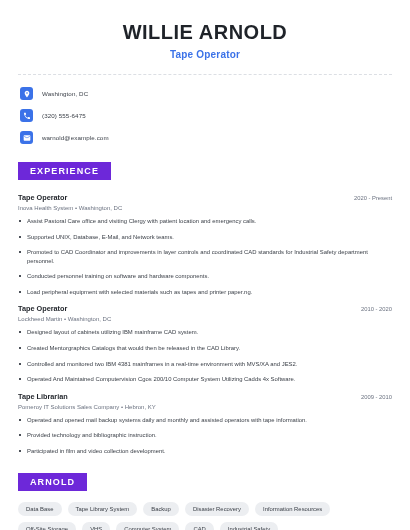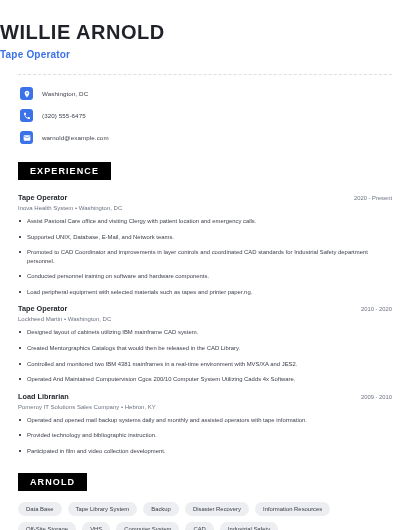--- a/index.html
+++ b/index.html
@@ -5,21 +5,21 @@
   * { margin:0; padding:0; box-sizing:border-box; }
   html, body {
     width:410px; height:530px;
     background:#ffffff;
     font-family:"Liberation Sans", sans-serif;
     overflow:hidden;
   }
   .page { width:410px; height:530px; position:relative; background:#fff; }
 
   
-  .header { padding:20px 0 0 0; text-align:left; }
+  .header { padding:20px 0 0 0; text-align:center; }
   .name {
     font-size:20px; font-weight:bold; letter-spacing:0.5px;
     color:#1f2329; line-height:1.2;
   }
   .job-title {
     font-size:10px; font-weight:bold; color:#3b72e8;
     margin-top:5px; letter-spacing:0.2px;
   }
 
   .divider {
@@ -36,21 +36,21 @@
     background:#3b72e8; color:#fff;
     display:flex; align-items:center; justify-content:center;
     flex:0 0 auto; margin-right:9px;
   }
   .c-icon svg { width:8px; height:8px; fill:#fff; display:block; }
   .c-text { font-size:6.2px; color:#3c4149; letter-spacing:0.1px; }
 
   
   .section { margin-top:16px; }
   .badge {
-    display:inline-block; background:#000000; color:#fff;
+    display:inline-block; background:#6d28d9; color:#fff;
     font-size:9px; font-weight:bold; letter-spacing:1.1px;
     padding:4px 12px; margin-left:18px;
   }
 
   
   .jobs { margin:13px 18px 0 18px; }
   .job { margin-bottom:8px; }
   .job-head { display:flex; justify-content:space-between; align-items:baseline; }
   .job-role { font-size:7.3px; font-weight:bold; color:#1f2329; }
   .job-dates { font-size:5.8px; color:#6b7280; white-space:nowrap; }
@@ -142,21 +142,21 @@
         <ul class="bullets">
           <li>Designed layout of cabinets utilizing IBM mainframe CAD system.</li>
           <li>Created Mentorgraphics Catalogs that would then be released in the CAD Library.</li>
           <li>Controlled and monitored two IBM 4381 mainframes in a real-time environment with MVS/XA and JES2.</li>
           <li>Operated And Maintained Computervision Cgos 200/10 Computer System Utilizing Cadds 4x Software.</li>
         </ul>
       </div>
 
       <div class="job">
         <div class="job-head">
-          <span class="job-role">Load Librarian</span>
+          <span class="job-role">Tape Librarian</span>
           <span class="job-dates">2009 - 2010</span>
         </div>
         <div class="job-company">Pomeroy IT Solutions Sales Company • Hebron, KY</div>
         <ul class="bullets">
           <li>Operated and opened mail backup systems daily and monthly and assisted operators with tape information.</li>
           <li>Provided technology and bibliographic instruction.</li>
           <li>Participated in film and video collection development.</li>
         </ul>
       </div>
 

